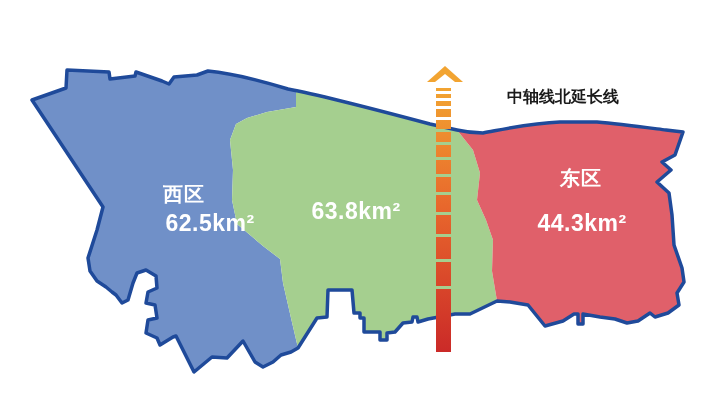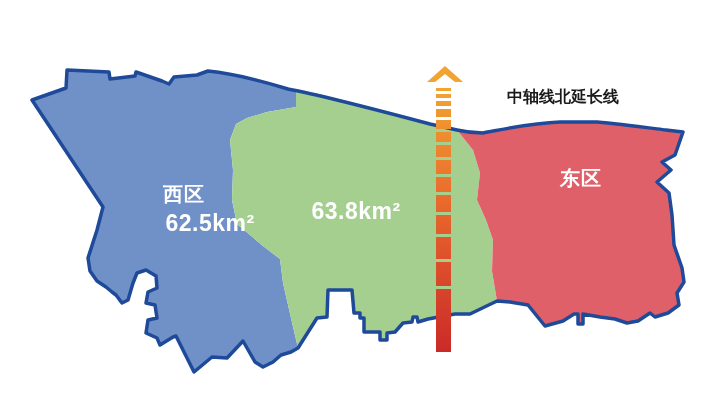--- a/index.html
+++ b/index.html
@@ -92,16 +92,17 @@
 
     <path d="M427,82 L445,66 L463,82 L455,82 L445,74 L435,82 Z" fill="#f2a431"></path>
   </svg>
 
   <div class="rname" style="left:184px;top:184px;">西区</div>
   <div class="rarea" style="left:186px;top:212px;margin-left:24px;">62.5km²</div>
 
   <div class="rarea" style="left:356px;top:200px;">63.8km²</div>
 
   <div class="rname" style="left:581px;top:168px;">东区</div>
+  <div class="rarea" style="left:582px;top:212px;">44.3km²</div>
 
   <div id="axis-label">中轴线北延长线</div>
 
 </div>
 
 </body></html>

